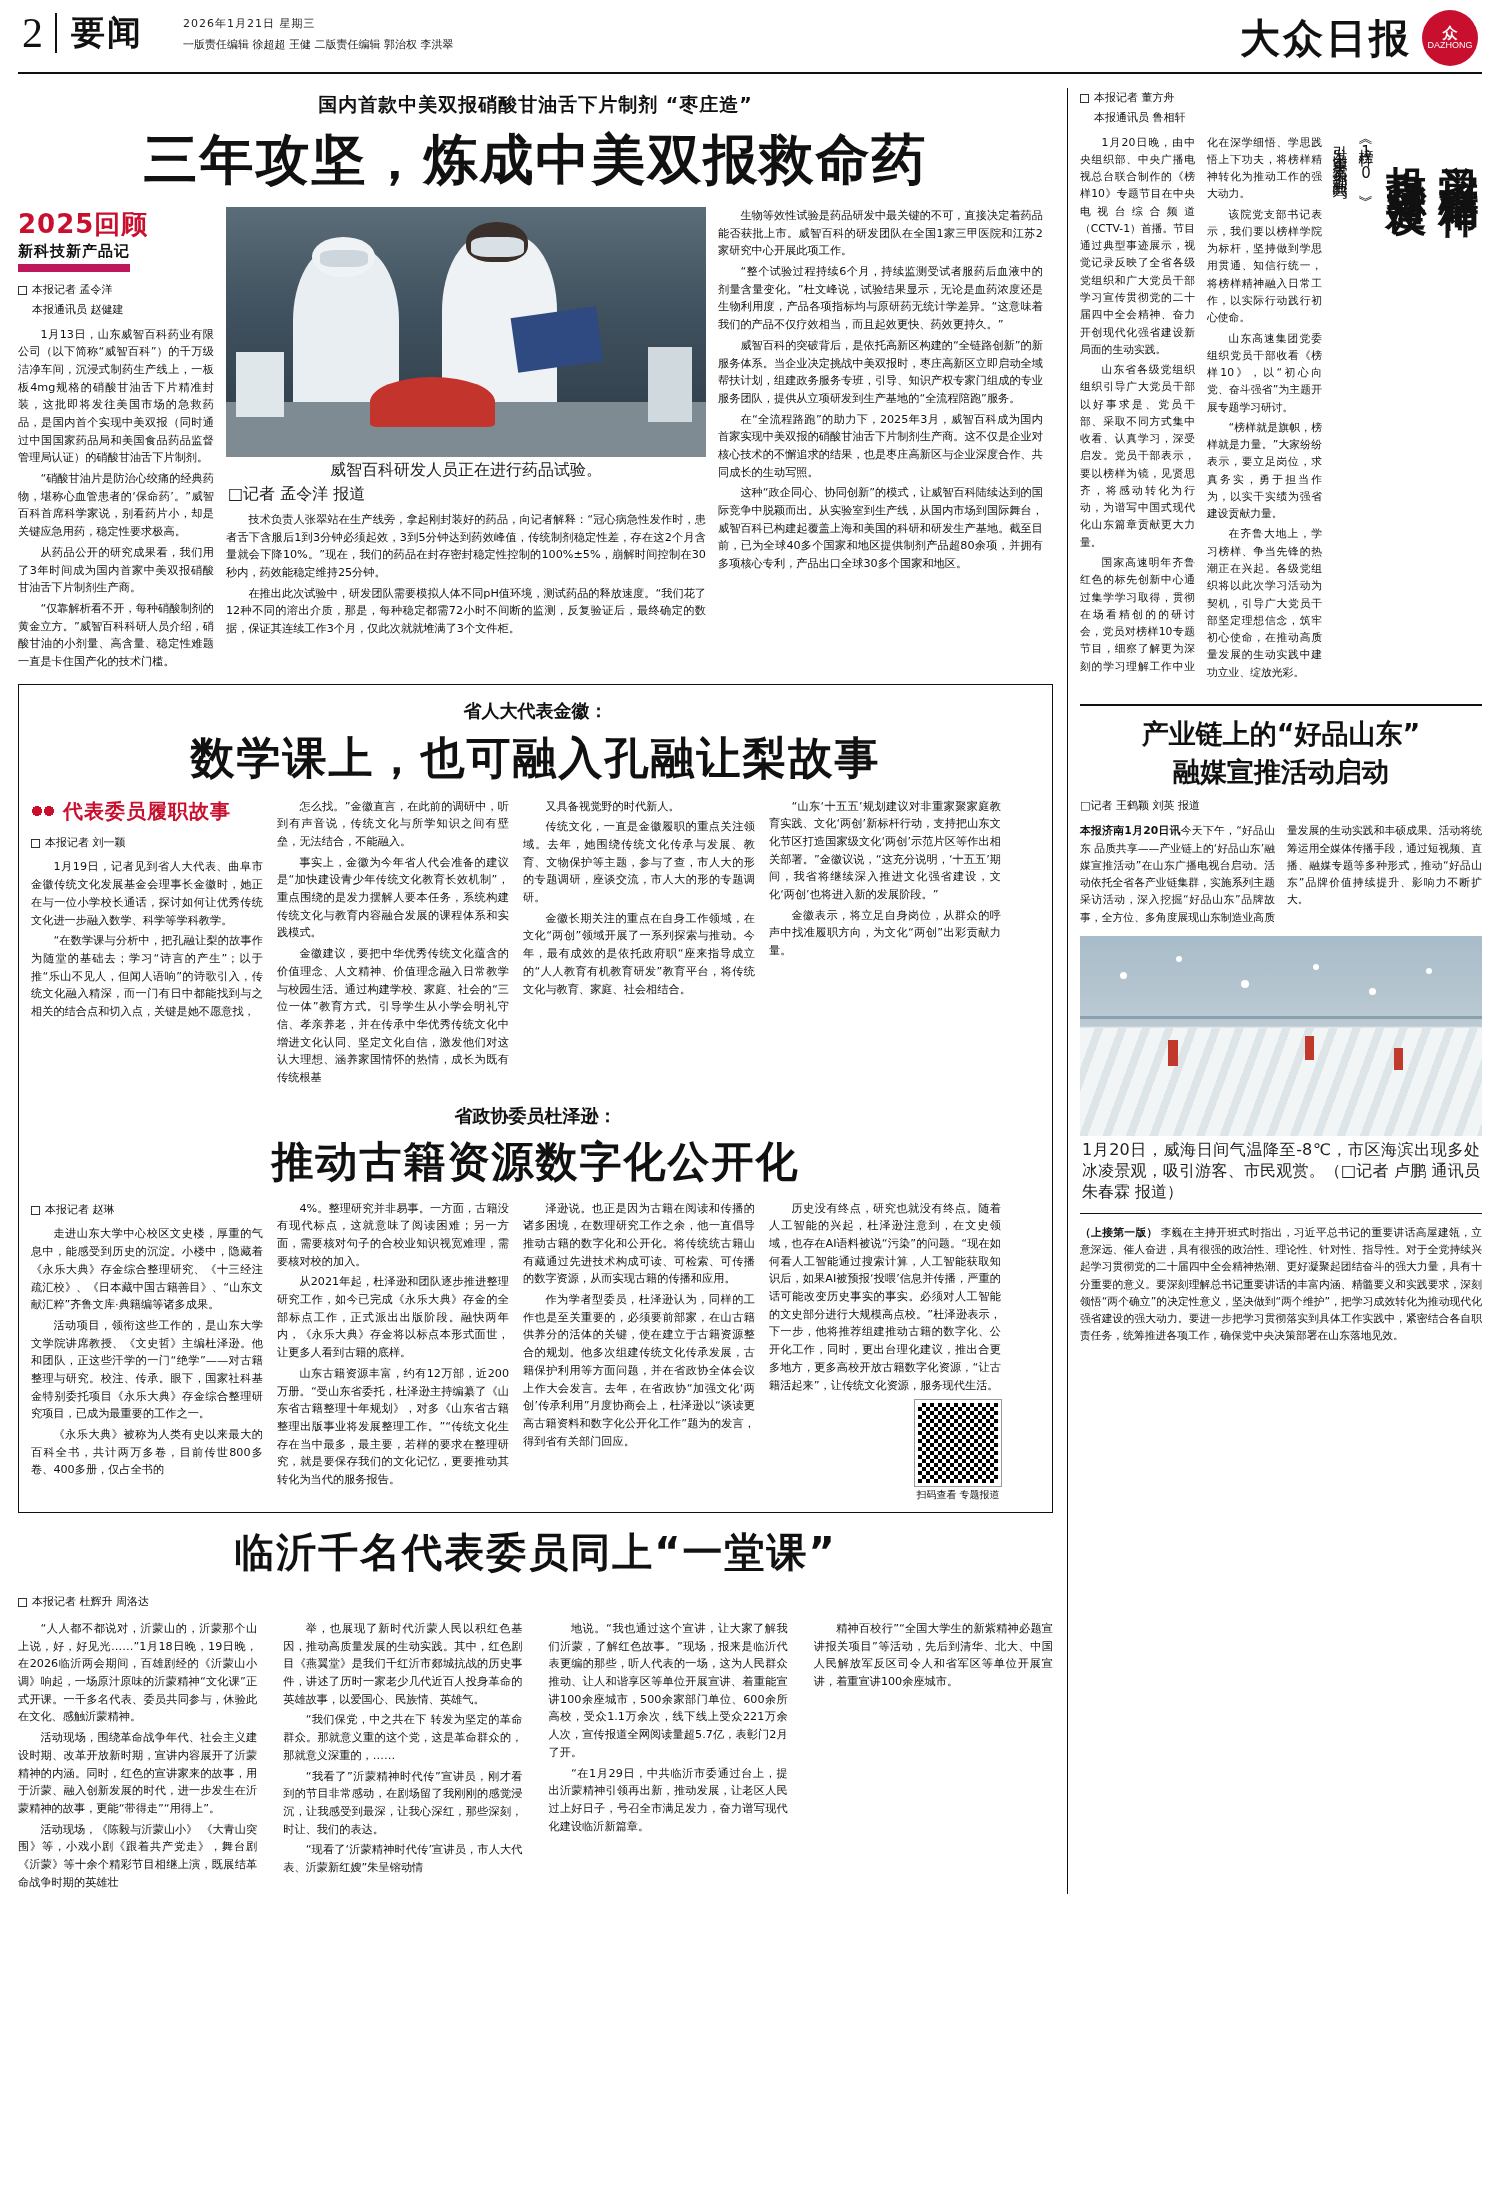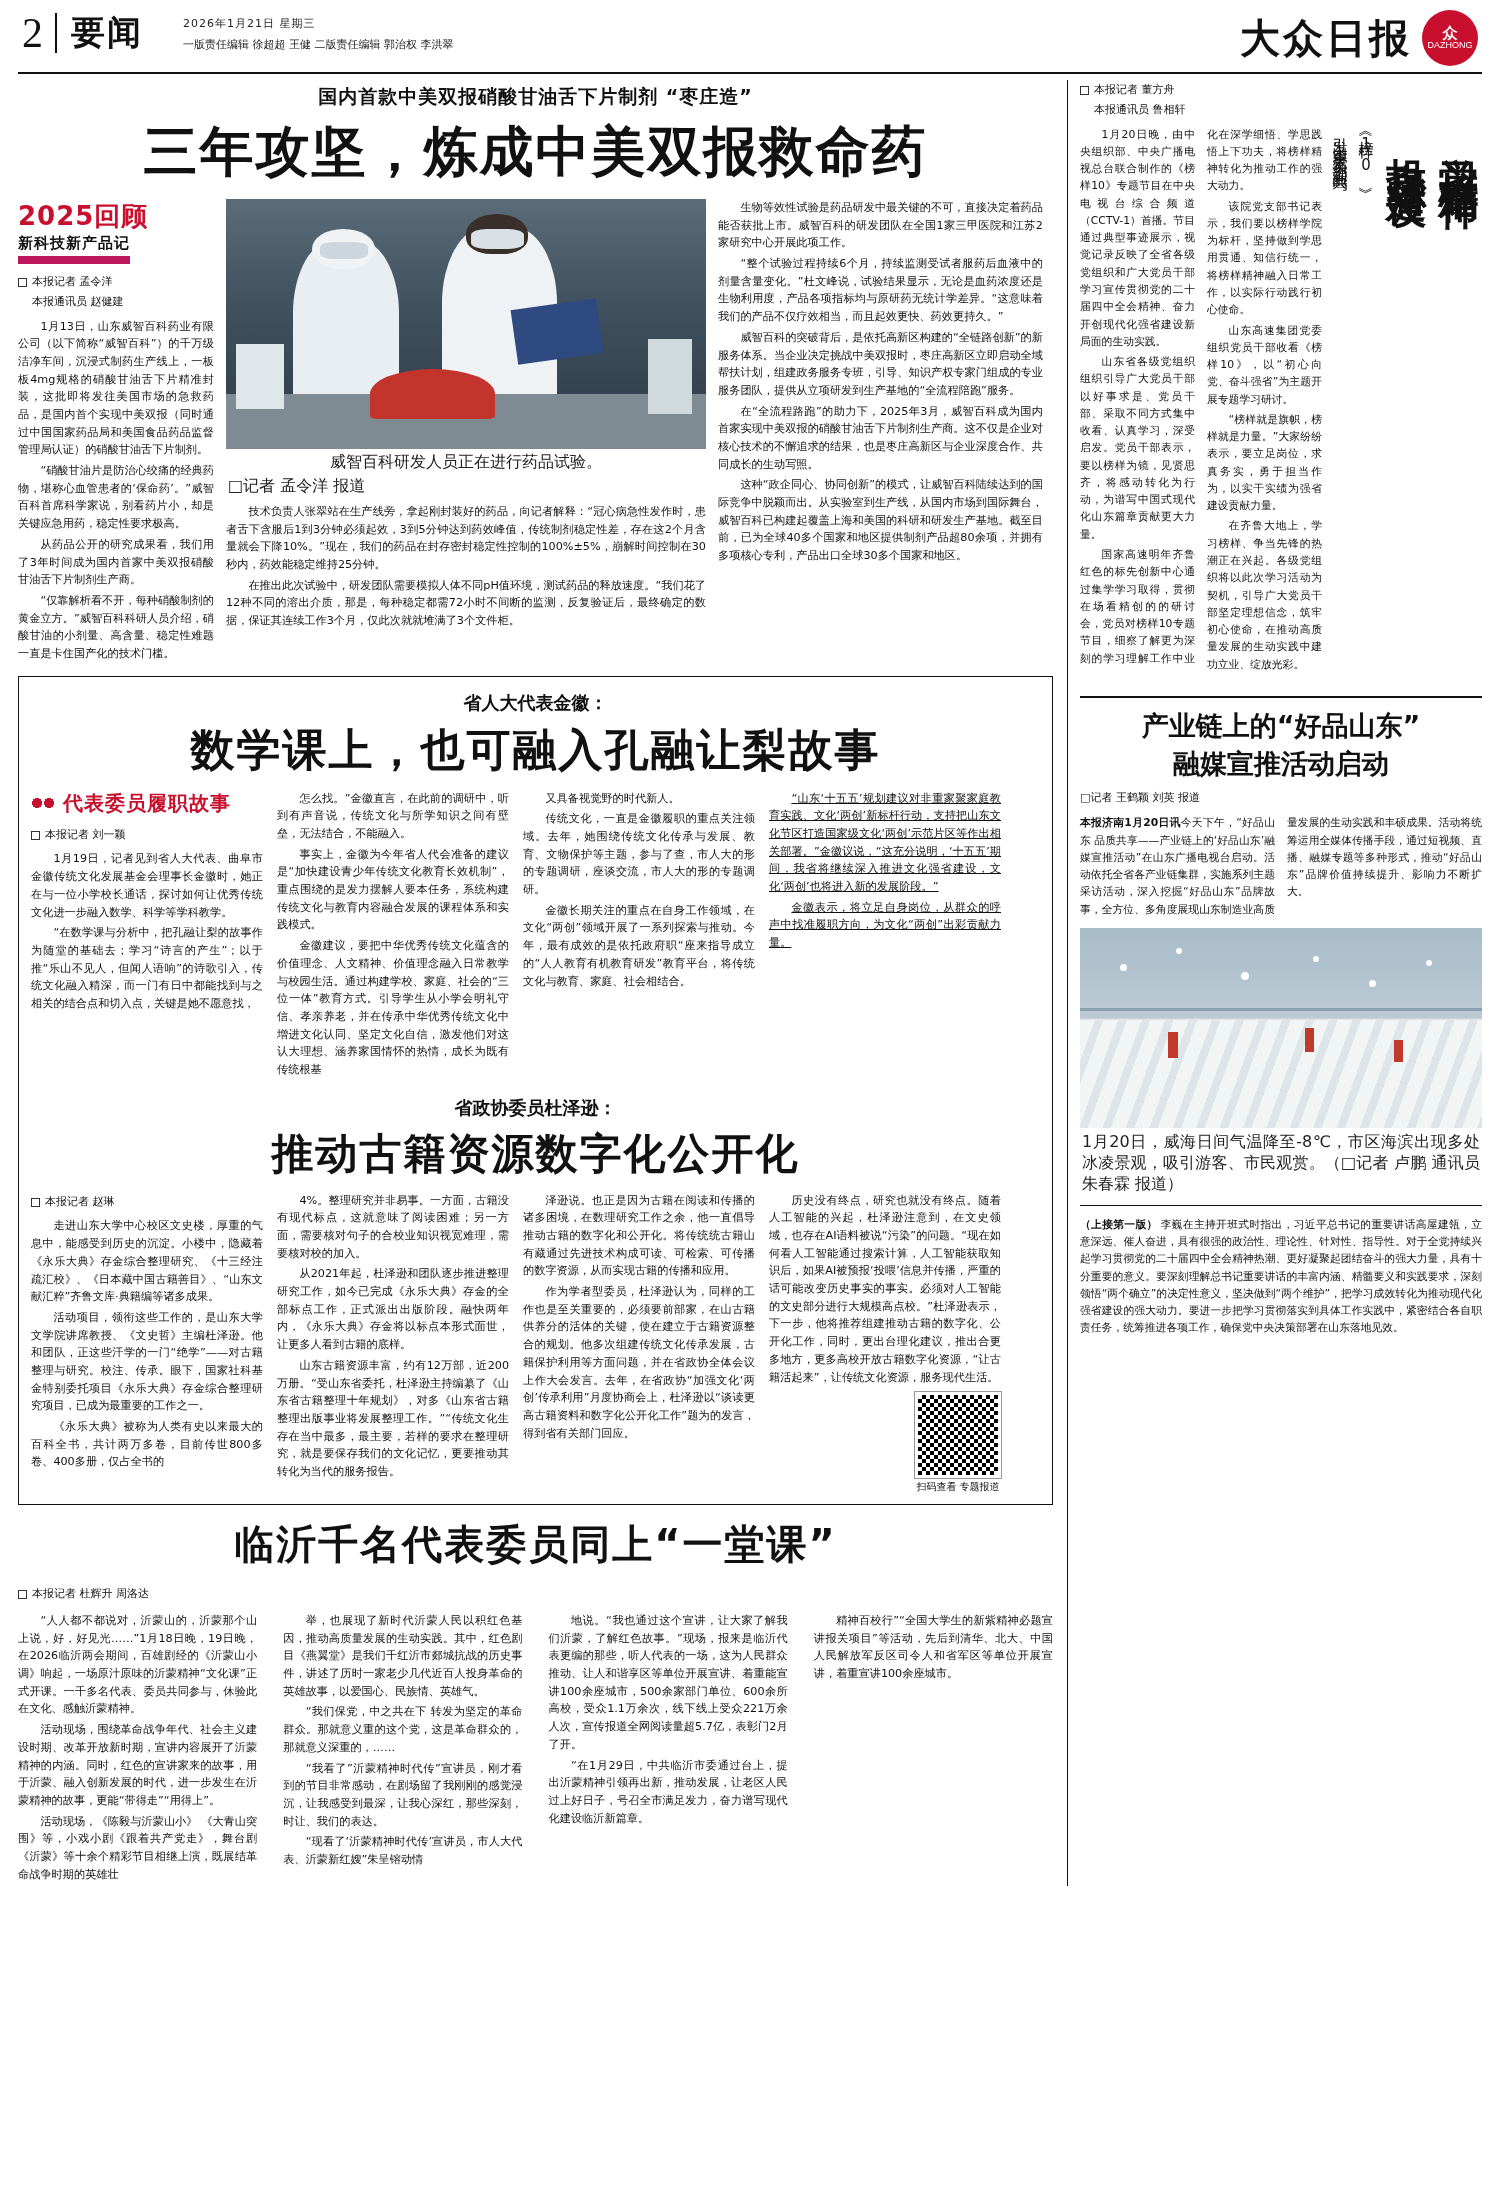--- a/index.html
+++ b/index.html
@@ -21,21 +21,21 @@
   .vbar { width:2px; height:40px; background:#111; }
   .section-name { font-size:34px; font-weight:bold; letter-spacing:2px; padding-left:14px; font-family:"DejaVu Sans", sans-serif; }
   .mast-meta { padding-left:40px; padding-top:4px; font-size:11px; line-height:1.9; color:#222; }
   .mast-meta .line1 { letter-spacing:1px; }
   .mast-logo { margin-left:auto; display:flex; align-items:center; gap:10px; padding-right:4px;}
   .logo-text { font-size:40px; font-weight:bold; letter-spacing:3px; font-family:"DejaVu Sans", sans-serif; color:#111; }
   .logo-badge { width:56px; height:56px; border-radius:50%; background:#c8102e; color:#fff; display:flex; flex-direction:column; align-items:center; justify-content:center; font-size:9px; font-family:"Liberation Sans",sans-serif; line-height:1.1; }
   .logo-badge .cn { font-size:15px; font-weight:bold; letter-spacing:0; }
 
   
-  .body-wrap { display:flex; gap:14px; padding-top:6px; }
+  .body-wrap { display:flex; gap:14px; padding-top:14px; }
   .left-col { width:1035px; }
   .right-col { width:415px; border-left:1px solid #111; padding-left:12px; }
 
   
   .cn { font-family:"DejaVu Sans", sans-serif; }
   p { margin:0 0 3px 0; text-indent:2em; }
 
   .kicker { text-align:center; font-size:19px; font-weight:bold; font-family:"DejaVu Sans",sans-serif; letter-spacing:1px; margin:4px 0 6px; }
   .headline-1 { text-align:center; font-size:54px; font-weight:bold; font-family:"DejaVu Sans",sans-serif; letter-spacing:2px; margin:2px 0 10px; }
 
@@ -197,21 +197,21 @@
               <p class="cn">金徽建议，要把中华优秀传统文化蕴含的价值理念、人文精神、价值理念融入日常教学与校园生活。通过构建学校、家庭、社会的“三位一体”教育方式。引导学生从小学会明礼守信、孝亲养老，并在传承中华优秀传统文化中增进文化认同、坚定文化自信，激发他们对这认大理想、涵养家国情怀的热情，成长为既有传统根基</p>
             </div>
           </div>
           <div style="width:232px;">
             <div class="cols">
               <p class="cn">又具备视觉野的时代新人。</p>
               <p class="cn">传统文化，一直是金徽履职的重点关注领域。去年，她围绕传统文化传承与发展、教育、文物保护等主题，参与了查，市人大的形的专题调研，座谈交流，市人大的形的专题调研。</p>
               <p class="cn">金徽长期关注的重点在自身工作领域，在文化“两创”领域开展了一系列探索与推动。今年，最有成效的是依托政府职“座来指导成立的“人人教育有机教育研发”教育平台，将传统文化与教育、家庭、社会相结合。</p>
             </div>
           </div>
-          <div style="width:232px;text-decoration:underline;">
+          <div style="width:232px;">
             <div class="cols">
               <p class="cn">“山东‘十五五’规划建议对非重家聚家庭教育实践、文化‘两创’新标杆行动，支持把山东文化节区打造国家级文化‘两创’示范片区等作出相关部署。”金徽议说，“这充分说明，‘十五五’期间，我省将继续深入推进文化强省建设，文化‘两创’也将进入新的发展阶段。”</p>
               <p class="cn">金徽表示，将立足自身岗位，从群众的呼声中找准履职方向，为文化“两创”出彩贡献力量。</p>
             </div>
           </div>
         </div>
 
         <div class="lead-sub cn" style="margin-top:14px;">省政协委员杜泽逊：</div>
         <div class="headline-3 cn">推动古籍资源数字化公开化</div>
 

